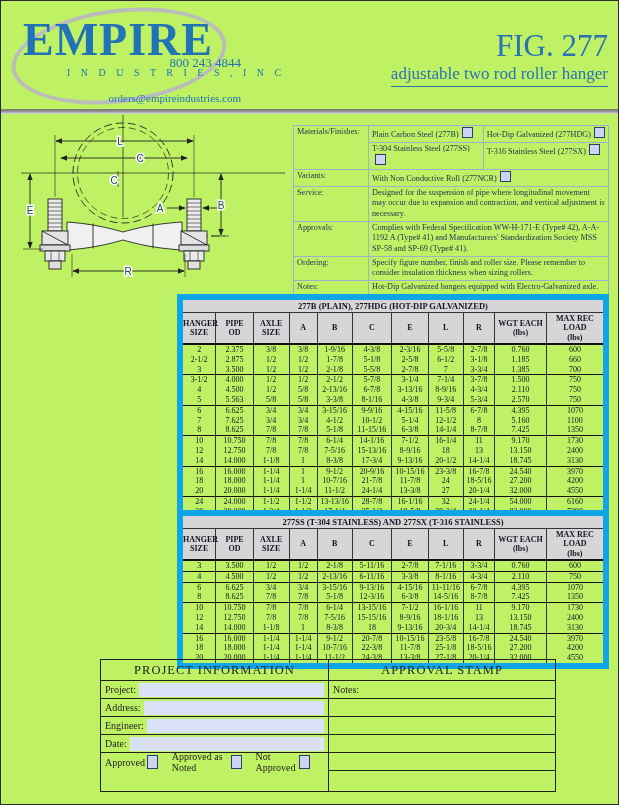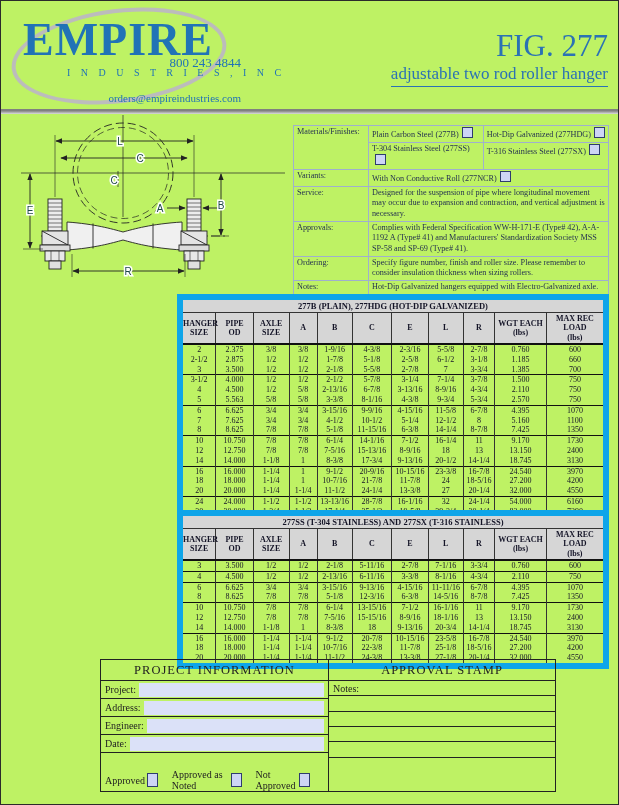--- a/index.html
+++ b/index.html
@@ -46,21 +46,21 @@
   
   .form{position:absolute;left:99px;top:658px;width:454px;height:131px;border:1px solid #222;
         display:flex;font-size:10px;color:#222;}
   .f-col{display:flex;flex-direction:column;}
   .f-left{width:227px;border-right:1px solid #222;}
   .f-right{flex:1;}
   .f-title{height:20px;line-height:20px;text-align:center;font-size:12.5px;letter-spacing:1px;
            border-bottom:1px solid #222;}
   .f-row{height:18px;border-bottom:1px solid #222;display:flex;align-items:center;
          padding:0 4px;box-sizing:border-box;}
-  .f-row:last-child{border-bottom:none;margin-top:18px;}
+  .f-row:last-child{border-bottom:none;}
   .fill{flex:1;height:14px;background:#dbe1f8;margin-left:3px;}
   .f-cb{display:inline-block;width:12px;height:12px;background:#cdd5f5;border:1px solid #2e3c6e;
         vertical-align:middle;margin:0 14px 0 2px;}
   .appr{display:flex;align-items:center;}
 </style>
 </head>
 <body>
 
 <div class="page">
 

